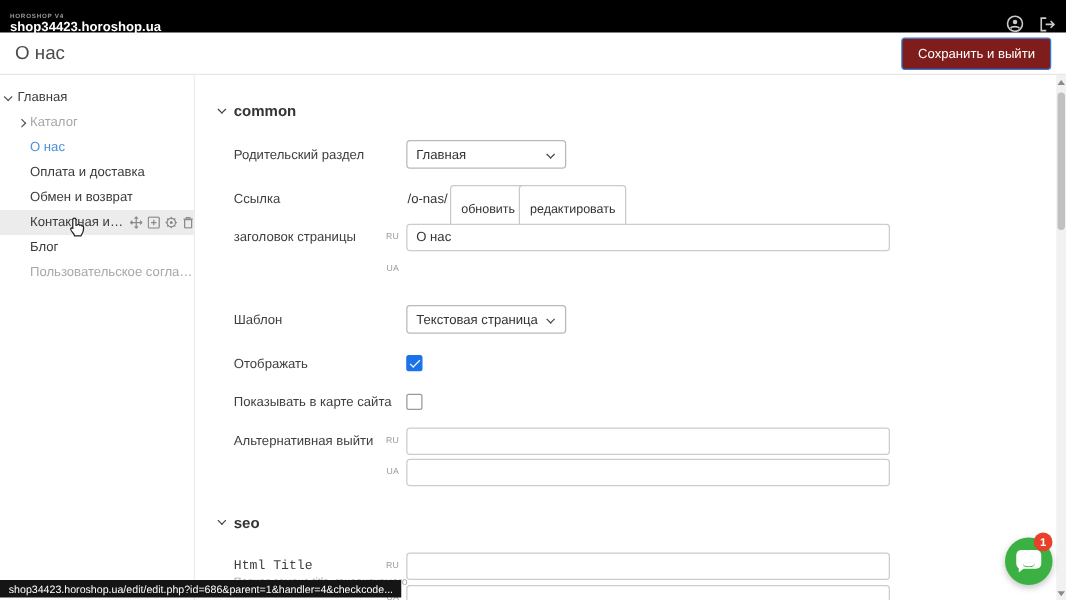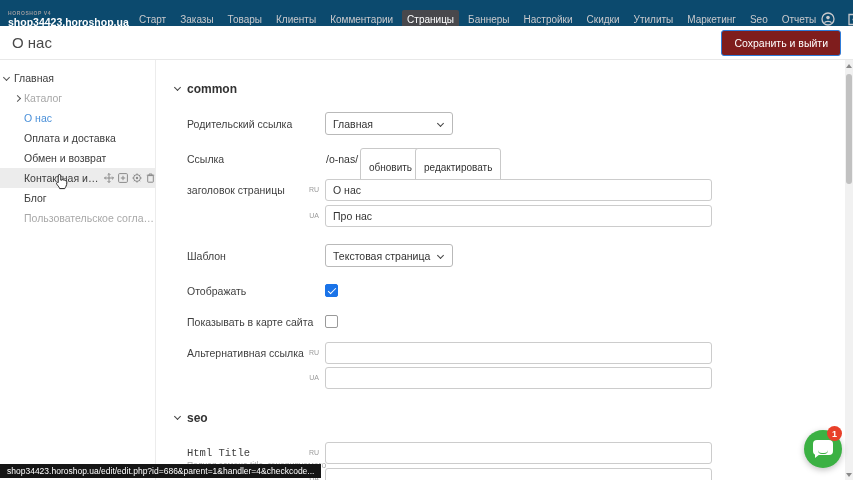--- a/index.html
+++ b/index.html
@@ -2,21 +2,21 @@
 <html><head>
 <meta charset="utf-8">
 <style>
   * { margin:0; padding:0; box-sizing:border-box; }
   html,body { width:853px; height:480px; overflow:hidden; background:#fff;
     font-family:"Liberation Sans", sans-serif; }
   .page { position:relative; width:853px; height:480px; background:#fff; }
 
   
   .topbar { position:absolute; left:0; top:0; width:853px; height:40px;
-    background:#0c4a6e; border-bottom:2px solid #202023;
+    background:#000000; border-bottom:2px solid #202023;
     display:flex; align-items:center; }
   .logo { margin-left:8px; width:118px; line-height:1; cursor:default; }
   .logo .small { font-size:5px; letter-spacing:.6px; color:#9a9a9e; font-weight:bold; }
   .logo .big { font-size:10.5px; font-weight:bold; color:#fff; margin-top:1px; white-space:nowrap; }
   .nav { display:flex; align-items:center; gap:4px; margin-left:8px; }
   .nav-item { font-size:10px; color:#c9c9cc; padding:4px 5px; border-radius:2px;
     white-space:nowrap; cursor:pointer; text-decoration:none; }
   .nav-item.active { background:#48484c; color:#fff; }
   .top-icons { margin-left:auto; margin-right:8px; display:flex; gap:12px; align-items:center; }
   .top-icons svg { display:block; }
@@ -106,36 +106,20 @@
 </head>
 <body>
 
 <div class="page">
 
   <div class="topbar">
     <div class="logo">
       <div class="small">HOROSHOP V4</div>
       <div class="big">shop34423.horoshop.ua</div>
     </div>
-    <nav class="nav">
-
-    <a class="nav-item">Старт</a>
-        <a class="nav-item">Заказы</a>
-        <a class="nav-item">Товары</a>
-        <a class="nav-item">Клиенты</a>
-        <a class="nav-item">Комментарии</a>
-        <a class="nav-item active">Страницы</a>
-        <a class="nav-item">Баннеры</a>
-        <a class="nav-item">Настройки</a>
-        <a class="nav-item">Скидки</a>
-        <a class="nav-item">Утилиты</a>
-        <a class="nav-item">Маркетинг</a>
-        <a class="nav-item">Seo</a>
-        <a class="nav-item">Отчеты</a>
-      </nav>
     <div class="top-icons">
       <svg width="14" height="14" viewBox="0 0 14 14">
         <circle cx="7" cy="7" r="6" fill="none" stroke="#c9c9cc" stroke-width="1.3"></circle>
         <circle cx="7" cy="5.6" r="1.8" fill="#c9c9cc"></circle>
         <path d="M3.5 10.6 C4.4 8.9 9.6 8.9 10.5 10.6" fill="none" stroke="#c9c9cc" stroke-width="1.3"></path>
       </svg>
       <svg width="14" height="13" viewBox="0 0 14 13">
         <path d="M6 1.5 H2 V11.5 H6" fill="none" stroke="#c9c9cc" stroke-width="1.3"></path>
         <path d="M5.5 6.5 H12 M9.5 3.8 L12.2 6.5 L9.5 9.2" fill="none" stroke="#c9c9cc" stroke-width="1.3"></path>
       </svg>
@@ -202,50 +186,49 @@
     <path d="M4.5 1.5 C5.3 1.5 5.8 2 5.8 2.9 V7.2 L7 7 C7 7 7.3 6.5 8 6.6 C8.7 6.7 8.8 7.2 8.8 7.2 C8.8 7.2 9.3 6.9 9.9 7.1 C10.5 7.3 10.6 7.8 10.6 7.8 C10.6 7.8 11.9 7.7 11.9 9 C11.9 10.5 11.6 12.6 10.8 13.8 C10.1 14.9 9.8 15.6 9.8 15.6 H4.6 C4.6 15.6 4.3 14.3 3.3 13.2 C2.3 12 1.2 10.6 1.6 9.9 C2.1 9.1 3.2 9.6 3.2 9.6 V2.9 C3.2 2 3.7 1.5 4.5 1.5 Z" fill="#fff" stroke="#222" stroke-width="1"></path>
   </svg>
 
   <div class="main">
 
     <div class="sec-head" style="left:6px; top:22px;">
       <span class="chev"></span>
       <span>common</span>
     </div>
 
-    <div class="f-label" style="top:58px;">Родительский ссылка</div>
+    <div class="f-label" style="top:58px;">Родительский раздел</div>
     <div class="sel" style="top:52px;">
       <span>Главная</span>
       <span class="chev"></span>
     </div>
 
     <div class="f-label" style="top:93px;">Ссылка</div>
     <div class="link-path" style="left:157px; top:93px;">/o-nas/</div>
     <button class="mini-btn" style="left:191px; top:88px;">обновить</button>
     <button class="mini-btn" style="left:246px; top:88px;">редактировать</button>
 
     <div class="f-label" style="top:124px;">заголовок страницы</div>
     <div class="lang" style="left:138px; top:126px;">RU</div>
     <input class="inp" style="top: 119px;" value="О нас">
     <div class="lang" style="left:138px; top:152px;">UA</div>
-    <input class="inp" style="top: 145px;" value="Про нас">
 
     <div class="f-label" style="top:190px;">Шаблон</div>
     <div class="sel" style="top:184px;">
       <span>Текстовая страница</span>
       <span class="chev"></span>
     </div>
 
     <div class="f-label" style="top:225px;">Отображать</div>
     <div class="cb on" style="left:156px; top:224px;"></div>
 
     <div class="f-label" style="top:256px;">Показывать в карте сайта</div>
     <div class="cb" style="left:156px; top:255px;"></div>
 
-    <div class="f-label" style="top:287px;">Альтернативная ссылка</div>
+    <div class="f-label" style="top:287px;">Альтернативная выйти</div>
     <div class="lang" style="left:138px; top:289px;">RU</div>
     <input class="inp" style="top: 282px;" value="">
     <div class="lang" style="left:138px; top:314px;">UA</div>
     <input class="inp" style="top: 307px;" value="">
 
     <div class="sec-head" style="left:6px; top:351px;">
       <span class="chev"></span>
       <span>seo</span>
     </div>
 

